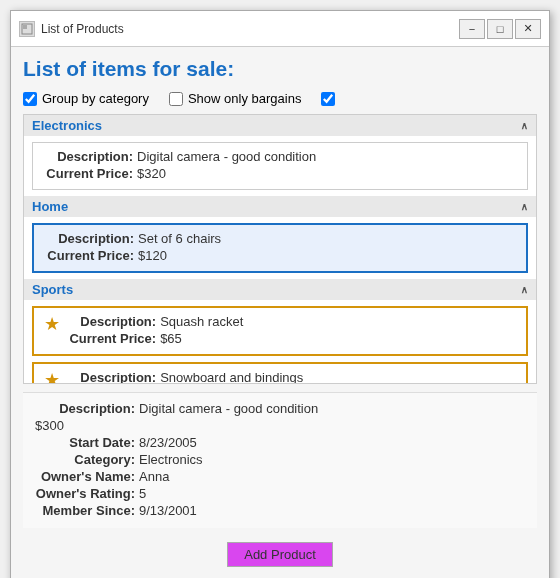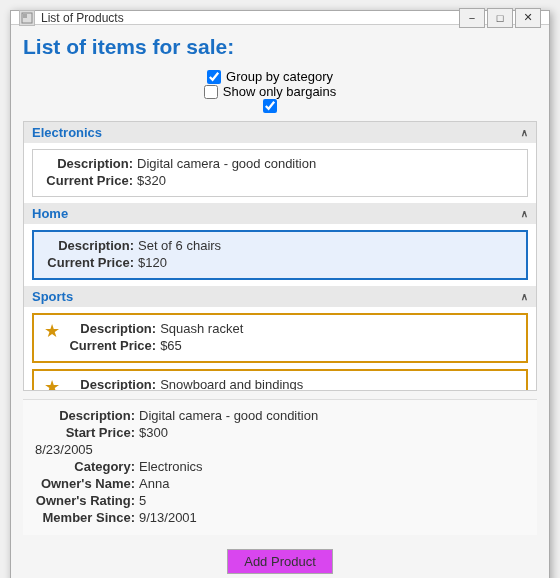--- a/index.html
+++ b/index.html
@@ -18,21 +18,21 @@
       border: 1px solid #aaa;
       box-shadow: 2px 2px 8px rgba(0,0,0,0.3);
     }
     .title-bar {
       background: #fff;
       border-bottom: 1px solid #ccc;
       padding: 6px 8px;
       display: flex;
       align-items: center;
       justify-content: space-between;
-      height: 14px;
+      height: 36px;
     }
     .title-bar-left {
       display: flex;
       align-items: center;
       gap: 6px;
       font-size: 12px;
       color: #333;
     }
     .title-bar-icon {
       width: 16px;
@@ -67,21 +67,20 @@
       color: #1a6fc4;
       font-size: 21px;
       font-weight: bold;
       margin-bottom: 10px;
     }
     .controls-row {
       display: flex;
       align-items: center;
       gap: 0;
       margin-bottom: 8px;
-      flex-direction: column;
     }
     .checkbox-item {
       display: flex;
       align-items: center;
       gap: 5px;
       margin-right: 20px;
       cursor: pointer;
     }
     .checkbox-item input[type="checkbox"] {
       width: 14px;
@@ -297,24 +296,24 @@
         </div>
       </div>
     </div>
 
     <div class="detail-panel">
       <div class="detail-field">
         <span class="detail-label">Description:</span>
         <span class="detail-value">Digital camera - good condition</span>
       </div>
       <div class="detail-field">
-        <span class="detail-label">Start Price:</span>
         <span class="detail-value">$300</span>
       </div>
       <div class="detail-field">
+        <span class="detail-label">Start Date:</span>
         <span class="detail-value">8/23/2005</span>
       </div>
       <div class="detail-field">
         <span class="detail-label">Category:</span>
         <span class="detail-value">Electronics</span>
       </div>
       <div class="detail-field">
         <span class="detail-label">Owner's Name:</span>
         <span class="detail-value">Anna</span>
       </div>

